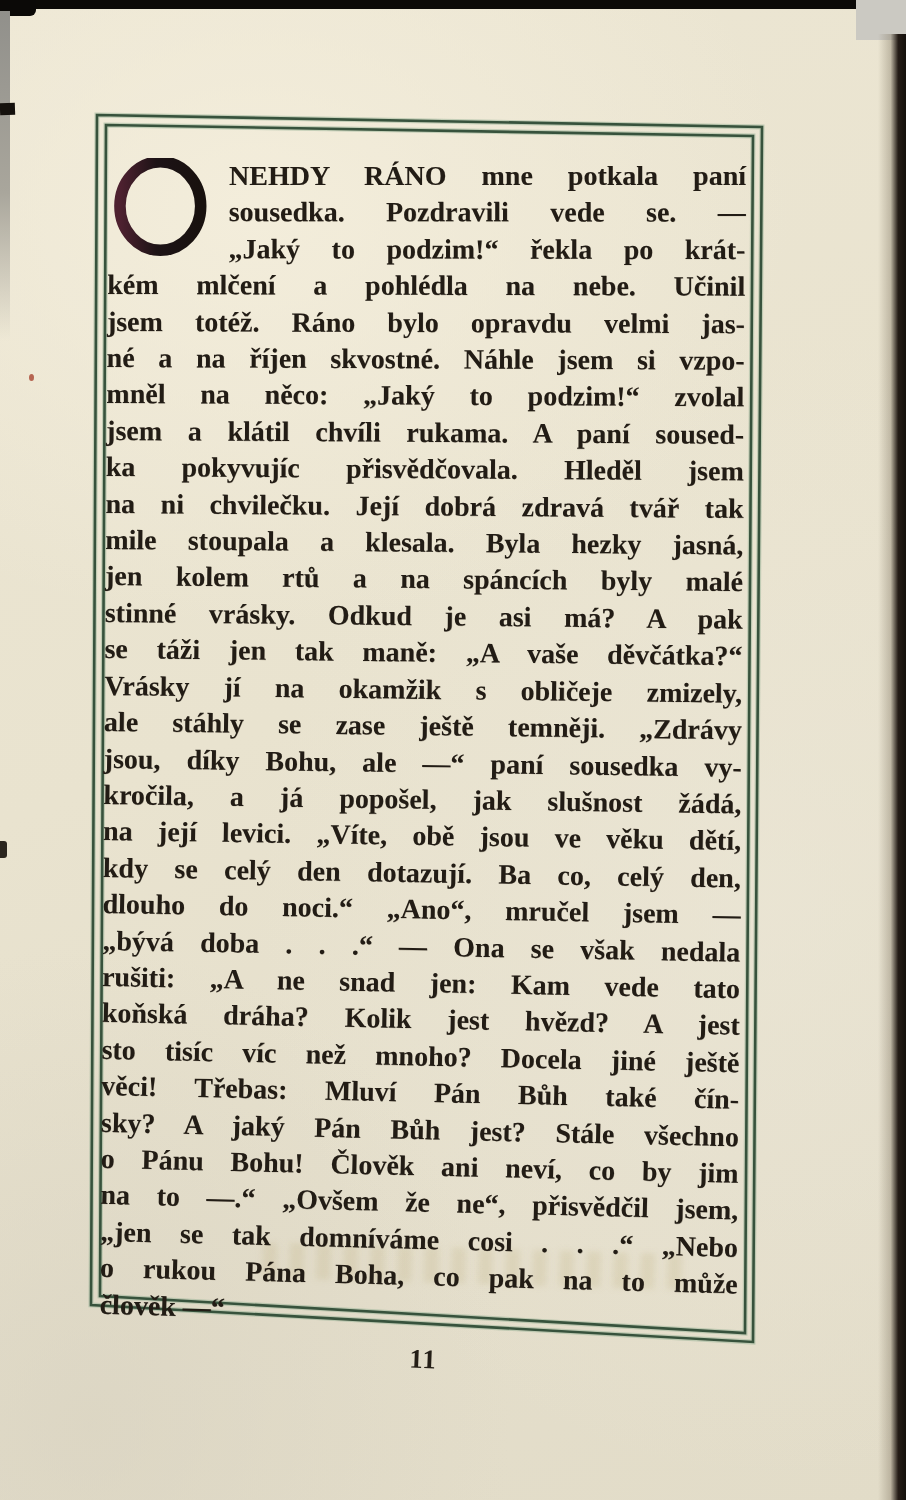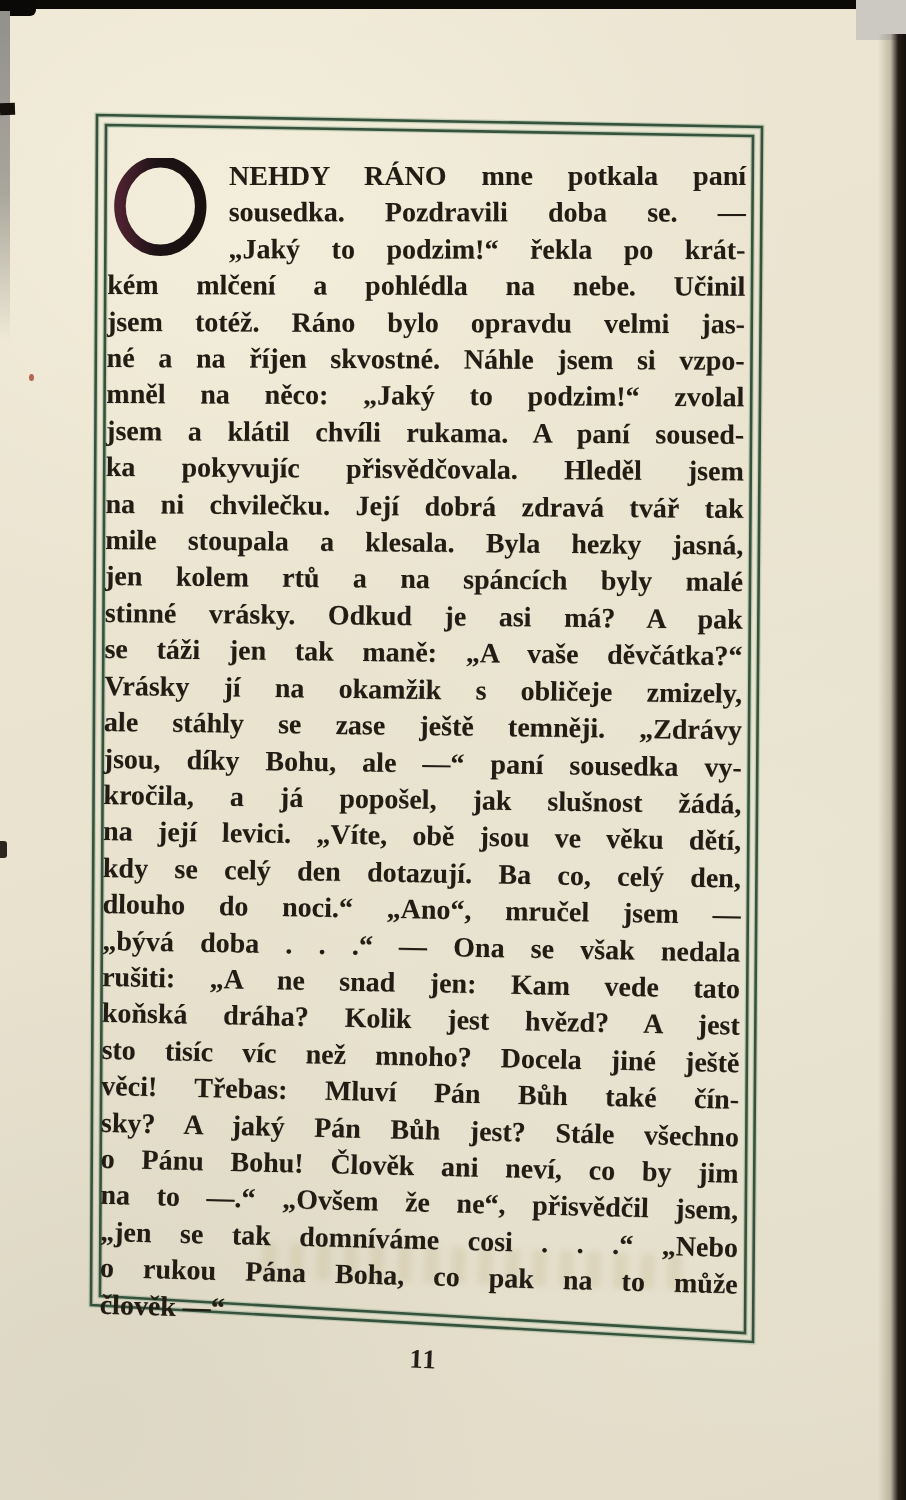--- a/index.html
+++ b/index.html
@@ -78,21 +78,21 @@
         <linearGradient id="og" x1="0" y1="0" x2="1" y2="0">
           <stop offset="0" stop-color="#4e2130"></stop>
           <stop offset="0.45" stop-color="#1d1316"></stop>
           <stop offset="1" stop-color="#18110e"></stop>
         </linearGradient>
       </defs>
       <ellipse cx="52" cy="50" rx="42" ry="46" fill="none" stroke="url(#og)" stroke-width="12"></ellipse>
     </svg>
   </div>
   <div class="tline" style="transform: rotate(0deg) translateX(0px);">NEHDY RÁNO mne potkala paní</div>
-  <div class="tline" style="transform: rotate(0.05deg) translateX(-0.27px);">sousedka. Pozdravili doba se. —</div>
+  <div class="tline" style="transform: rotate(0.05deg) translateX(-0.27px);">sousedka. Pozdravili vede se. —</div>
   <div class="tline" style="transform: rotate(0.1deg) translateX(-0.54px);">„Jaký to podzim!“ řekla po krát-</div>
   <div class="tline" style="transform: rotate(0.15deg) translateX(-0.81px);">kém mlčení a pohlédla na nebe. Učinil</div>
   <div class="tline" style="transform: rotate(0.2deg) translateX(-1.08px);">jsem totéž. Ráno bylo opravdu velmi jas-</div>
   <div class="tline" style="transform: rotate(0.25deg) translateX(-1.35px);">né a na říjen skvostné. Náhle jsem si vzpo-</div>
   <div class="tline" style="transform: rotate(0.3deg) translateX(-1.62px);">mněl na něco: „Jaký to podzim!“ zvolal</div>
   <div class="tline" style="transform: rotate(0.35deg) translateX(-1.89px);">jsem a klátil chvíli rukama. A paní soused-</div>
   <div class="tline" style="transform: rotate(0.4deg) translateX(-2.16px);">ka pokyvujíc přisvědčovala. Hleděl jsem</div>
   <div class="tline" style="transform: rotate(0.45deg) translateX(-2.43px);">na ni chvilečku. Její dobrá zdravá tvář tak</div>
   <div class="tline" style="transform: rotate(0.5deg) translateX(-2.7px);">mile stoupala a klesala. Byla hezky jasná,</div>
   <div class="tline" style="transform: rotate(0.55deg) translateX(-2.97px);">jen kolem rtů a na spáncích byly malé</div>

